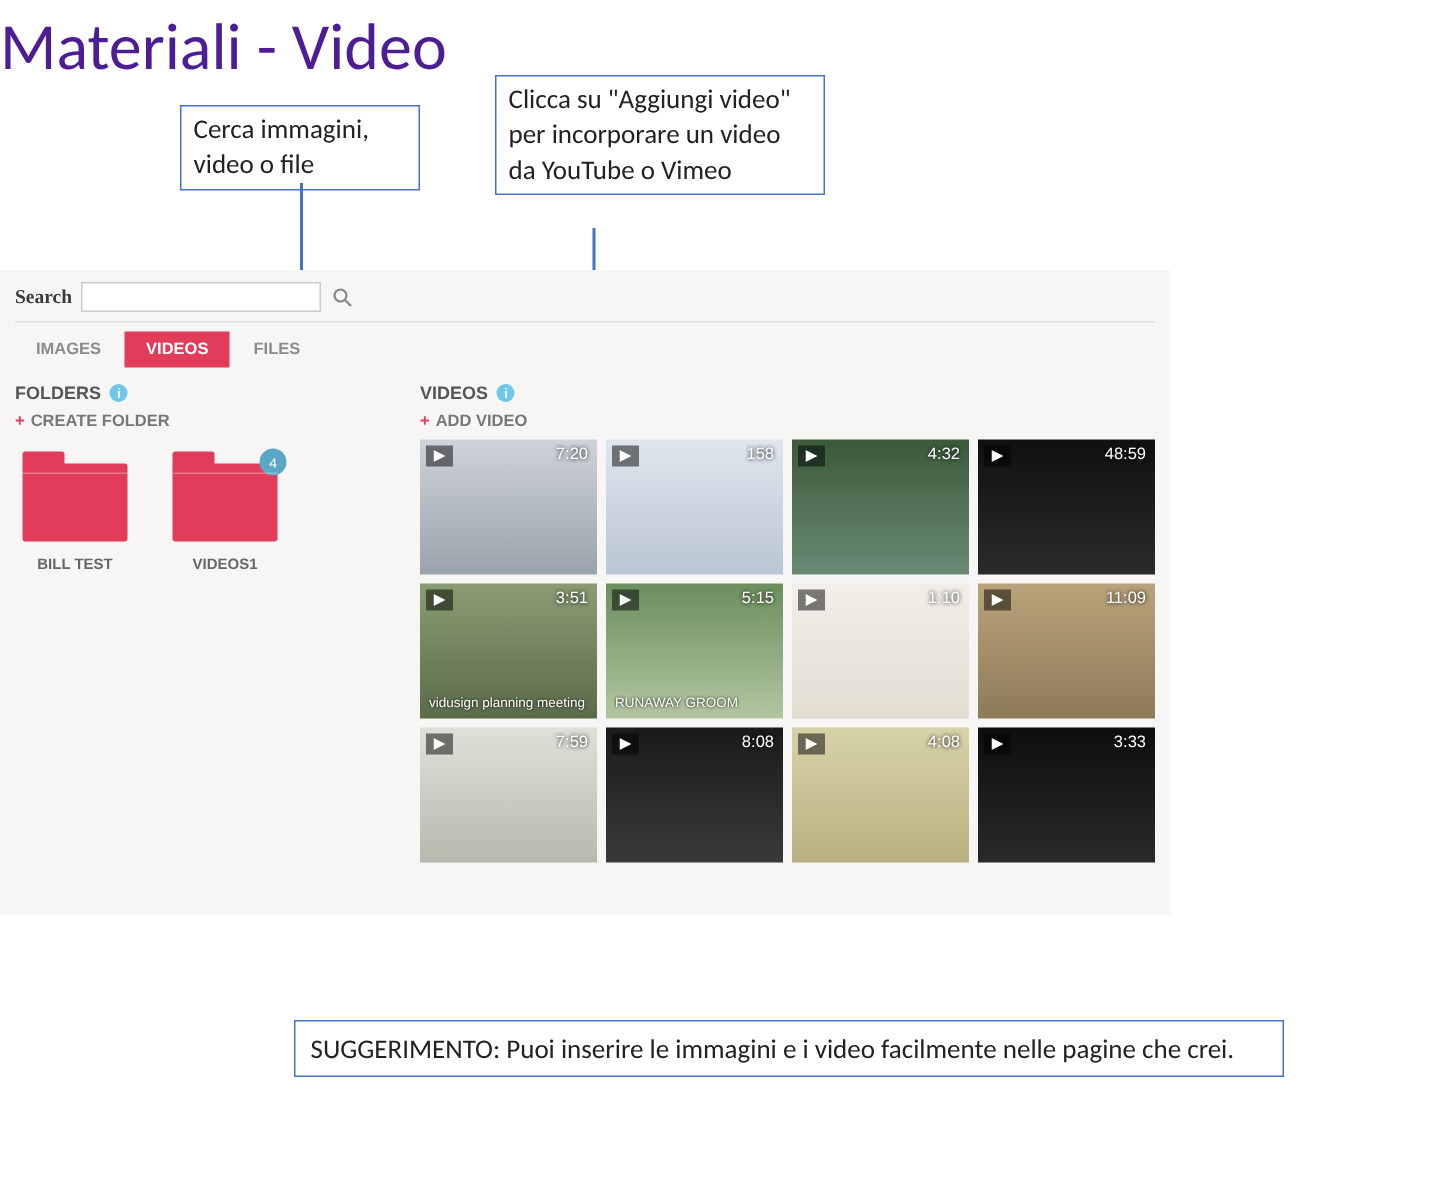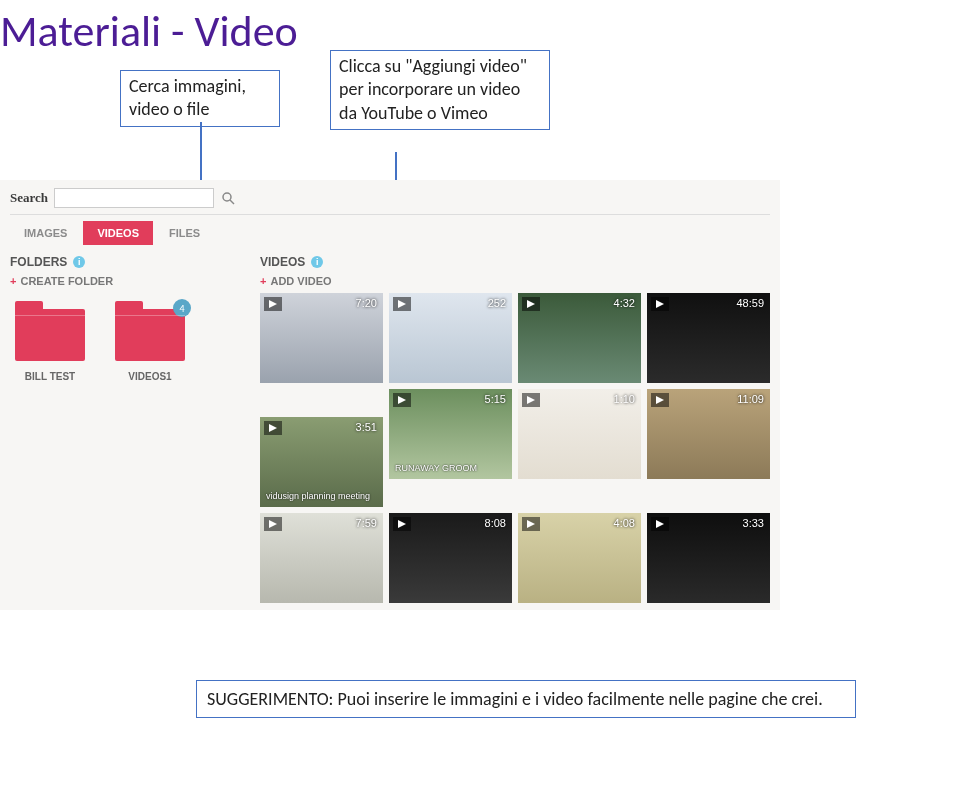--- a/index.html
+++ b/index.html
@@ -80,20 +80,21 @@
     background: transparent;
     cursor: pointer;
   }
   .tab.active {
     background: #e13d5b;
     color: #fff;
   }
   .columns {
     display: flex;
     padding: 4px 10px 0 10px;
+    gap: 20px;
   }
   .folders-col {
     width: 250px;
   }
   .videos-col {
     flex: 1;
   }
   .section-head {
     display: flex;
     align-items: center;
@@ -294,39 +295,39 @@
               </svg>
             </div>
             <div class="time">7:20</div>
           </div>
           <div class="thumb" style="background: linear-gradient(rgb(223, 230, 238), rgb(185, 198, 211));">
             <div class="play">
               <svg width="8" height="8" viewBox="0 0 8 8">
                 <polygon points="0,0 8,4 0,8" fill="#fff"></polygon>
               </svg>
             </div>
-            <div class="time">252</div>
+            <div class="time">158</div>
           </div>
           <div class="thumb" style="background: linear-gradient(rgb(59, 90, 58), rgb(106, 138, 116));">
             <div class="play">
               <svg width="8" height="8" viewBox="0 0 8 8">
                 <polygon points="0,0 8,4 0,8" fill="#fff"></polygon>
               </svg>
             </div>
             <div class="time">4:32</div>
           </div>
           <div class="thumb" style="background: linear-gradient(rgb(16, 16, 16), rgb(43, 43, 43));">
             <div class="play">
               <svg width="8" height="8" viewBox="0 0 8 8">
                 <polygon points="0,0 8,4 0,8" fill="#fff"></polygon>
               </svg>
             </div>
             <div class="time">48:59</div>
           </div>
-          <div class="thumb" style="background: linear-gradient(rgb(138, 157, 114), rgb(90, 107, 74)); margin-top: 28px;">
+          <div class="thumb" style="background: linear-gradient(rgb(138, 157, 114), rgb(90, 107, 74));">
             <div class="play">
               <svg width="8" height="8" viewBox="0 0 8 8">
                 <polygon points="0,0 8,4 0,8" fill="#fff"></polygon>
               </svg>
             </div>
             <div class="time">3:51</div>
             <div class="overlay-text" style="left: 6px; bottom: 6px;">vidusign planning meeting</div>
           </div>
           <div class="thumb" style="background: linear-gradient(rgb(108, 143, 94), rgb(178, 198, 160));">
             <div class="play">

